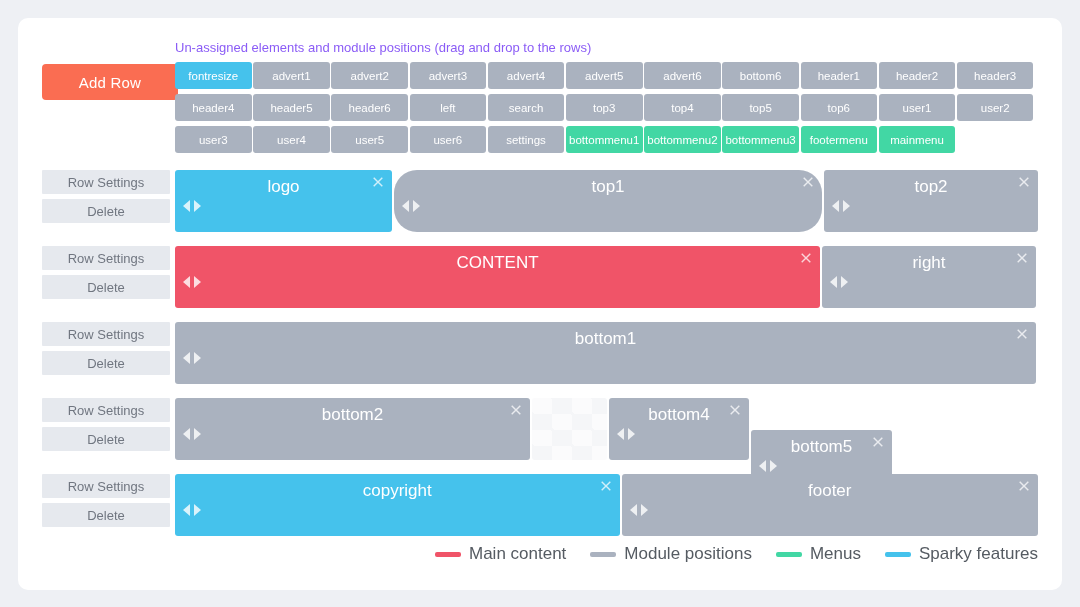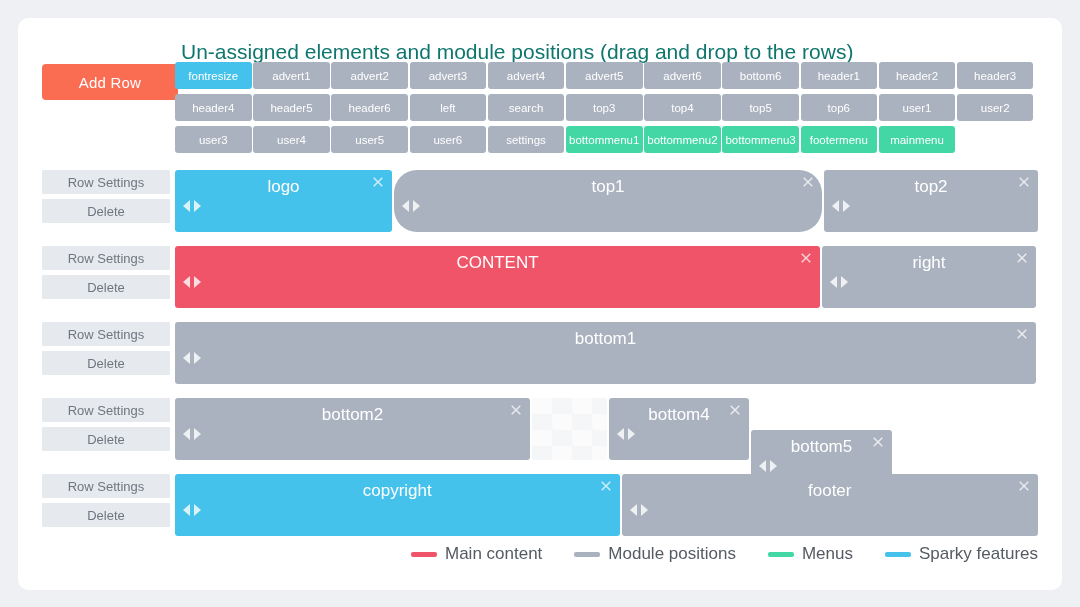--- a/index.html
+++ b/index.html
@@ -27,23 +27,23 @@
     border-radius: 4px;
     color: #ffffff;
     font-size: 15px;
     font-family: "Liberation Sans", sans-serif;
     cursor: pointer;
     letter-spacing: .2px;
   }
 
   .unassigned-title {
     position: absolute;
-    left: 163px; top: 22px;
-    font-size: 21px;
-    color: #0f766e;
+    left: 157px; top: 22px;
+    font-size: 13px;
+    color: #8b5cf6;
     white-space: nowrap;
   }
 
   .chip-grid {
     position: absolute;
     left: 157px; top: 44px;
     width: 863px;
     display: flex;
     flex-wrap: wrap;
   }
@@ -162,21 +162,21 @@
   }
 
   
   .legend {
     position: absolute;
     left: 16px; right: 0; bottom: 26px;
     display: flex;
     justify-content: flex-end;
     align-items: center;
     padding-right: 24px;
-    gap: 32px;
+    gap: 24px;
   }
   .legend-item {
     display: flex;
     align-items: center;
     gap: 8px;
   }
   .legend-swatch {
     width: 26px; height: 5px;
     border-radius: 2px;
   }

